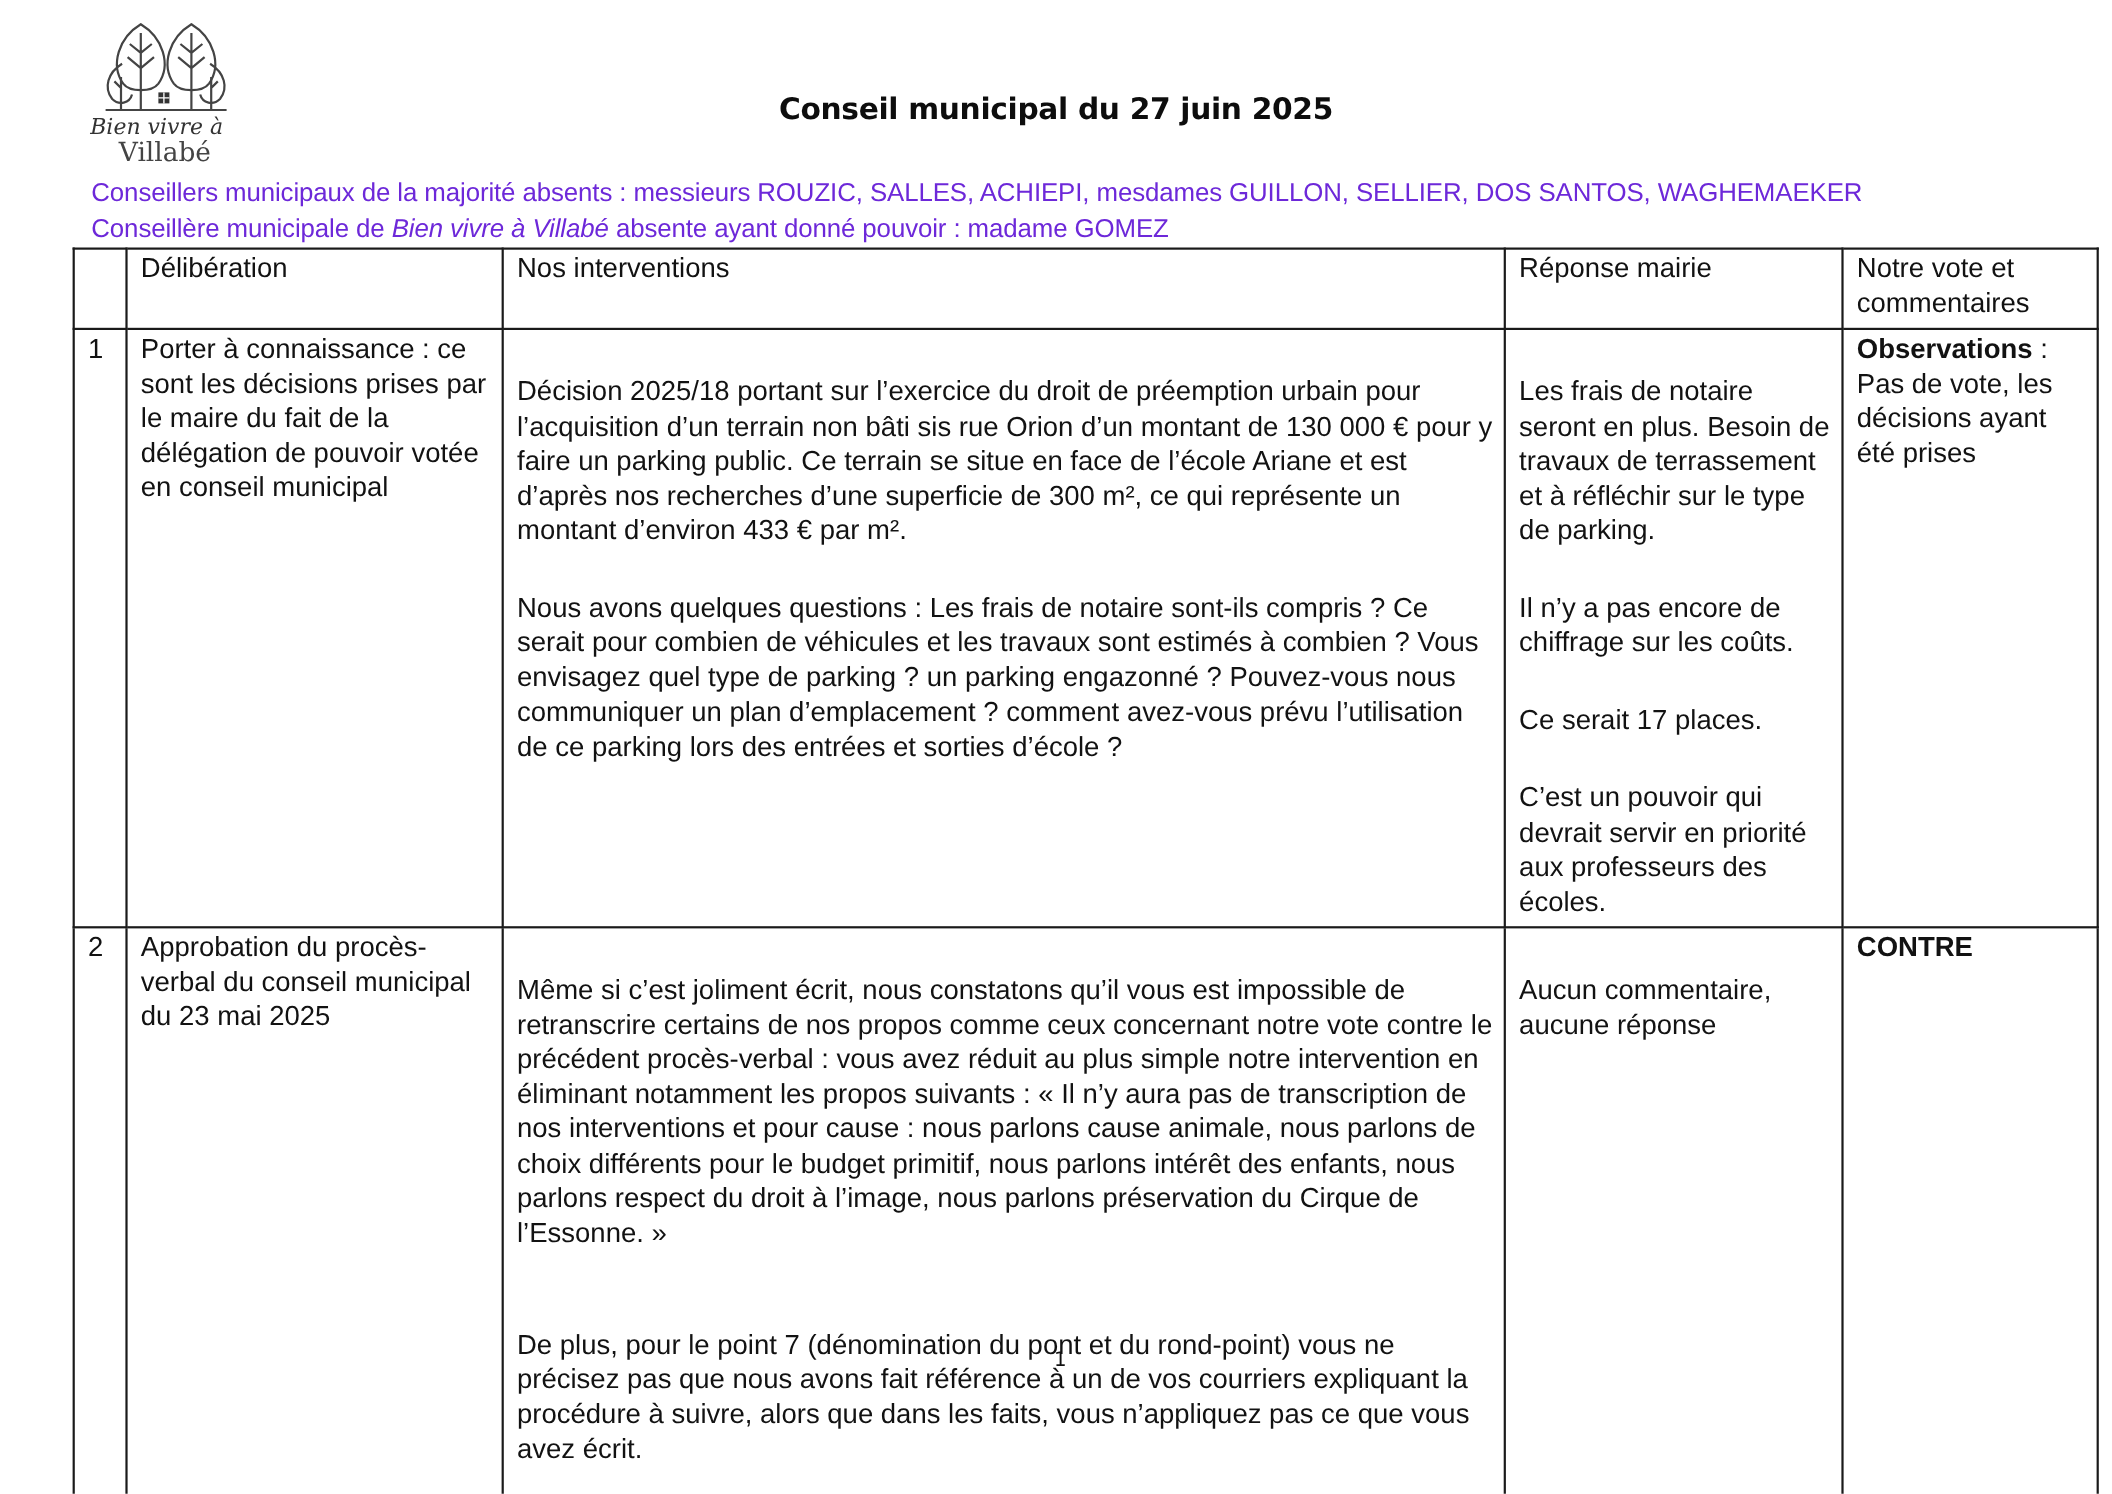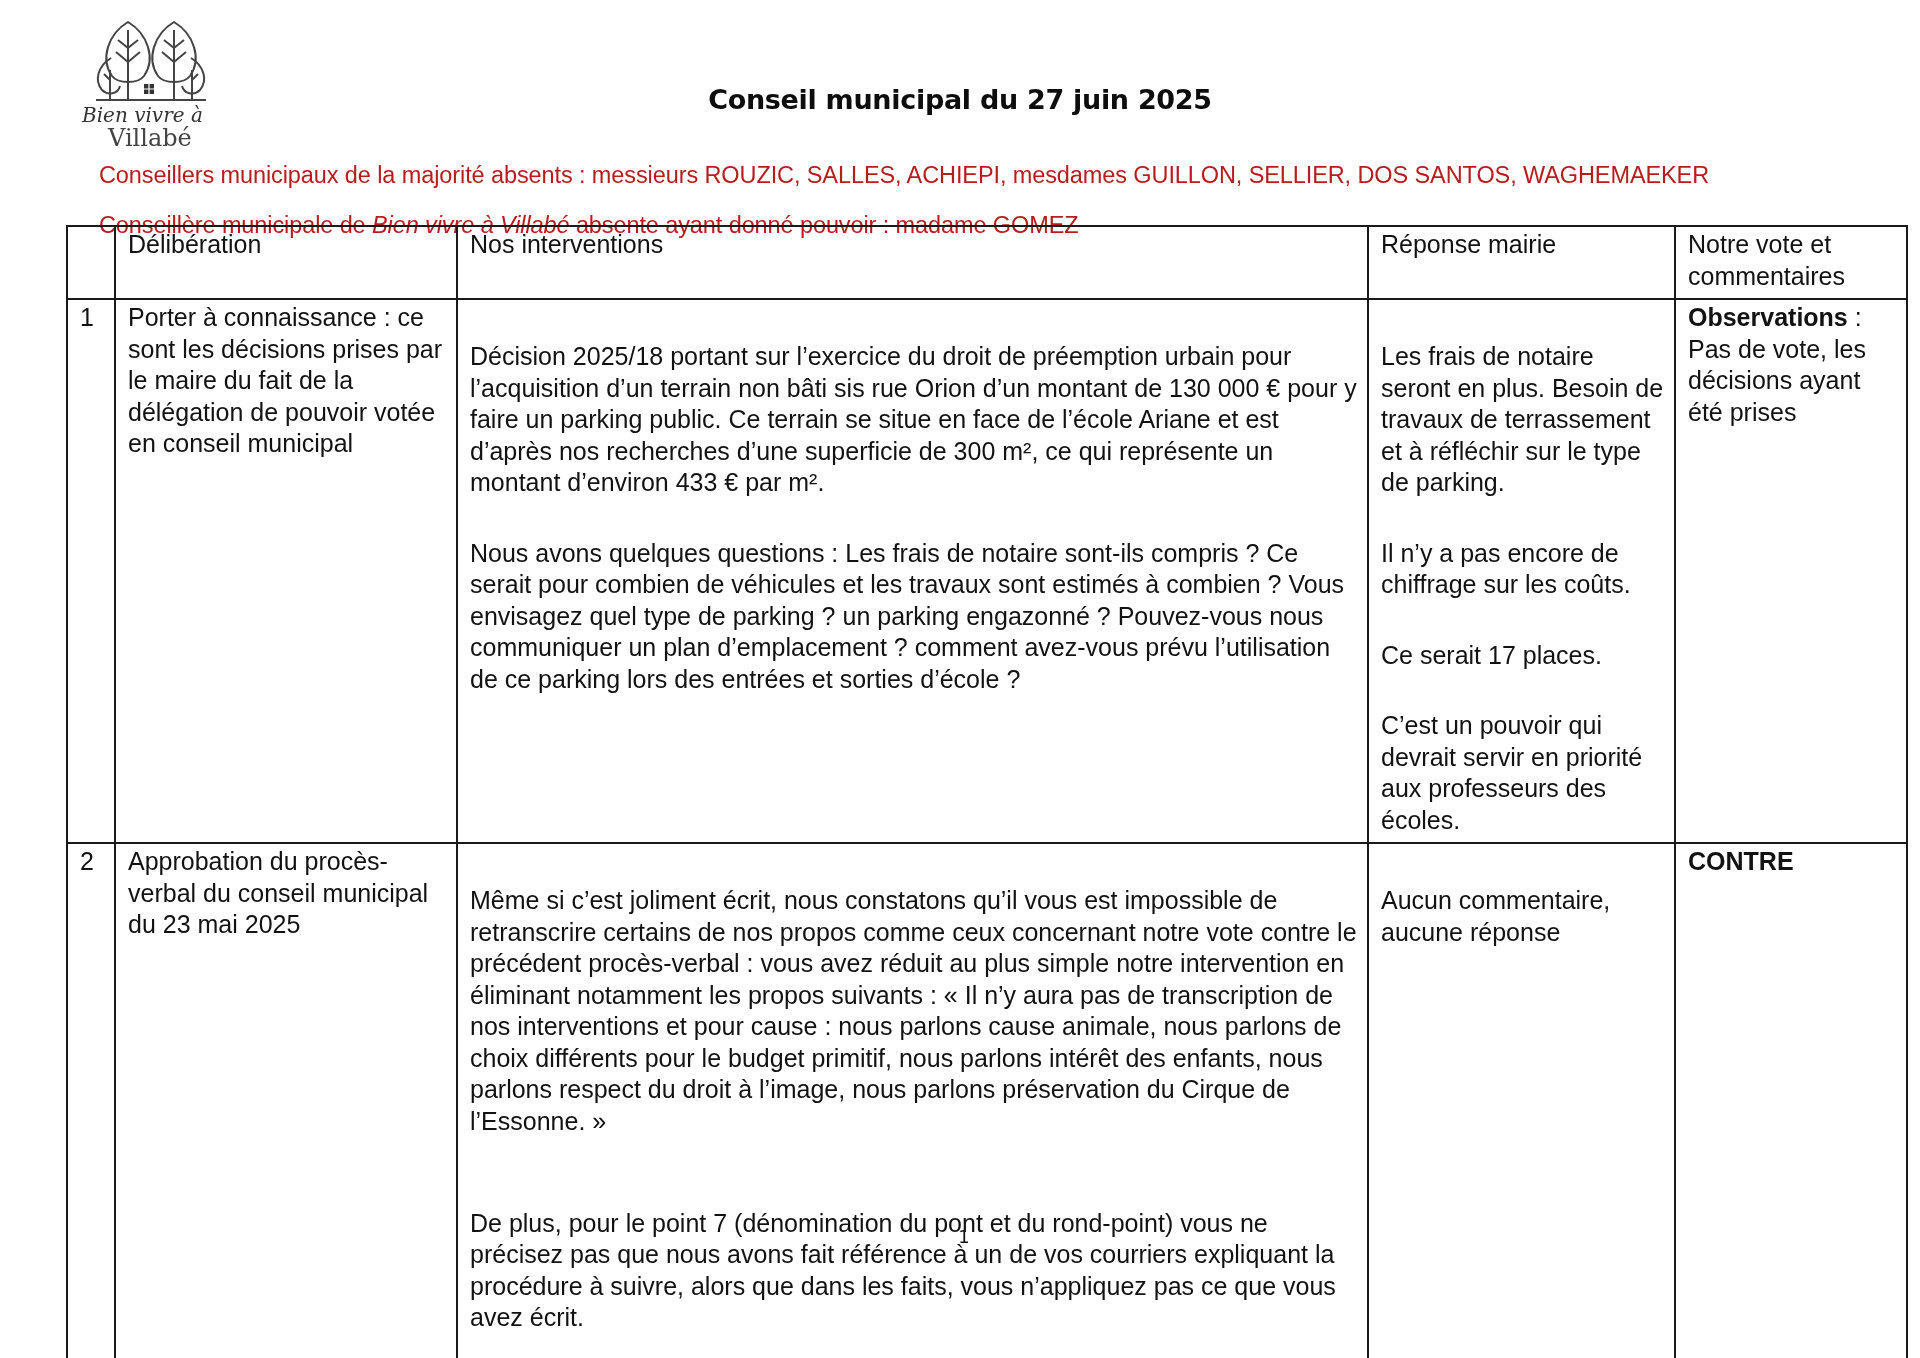--- a/index.html
+++ b/index.html
@@ -11,25 +11,25 @@
       position: absolute; left: 78px; top: 14px; width: 156px; height: 136px;
     }
     .logo svg { width: 100%; height: 100%; }
     .title {
       position: absolute; left: 0; width: 100%; top: 84px; text-align: center;
       box-sizing: border-box;
       font-family: "DejaVu Sans", sans-serif; font-weight: bold; font-size: 27px;
       letter-spacing: -0.3px; color: #0d0d0d;
     }
     .absent {
-      position: absolute; left: 83px; font-size: 23.5px; color: #b91c1c;
-      white-space: nowrap; letter-spacing: -0.1px; margin-left: 16px;
+      position: absolute; left: 83px; font-size: 23.5px; color: #6d28d9;
+      white-space: nowrap; letter-spacing: -0.1px;
     }
     .absent.l1 { top: 162px; }
-    .absent.l2 { top: 212px; }
+    .absent.l2 { top: 194px; }
     .absent em { font-style: italic; }
     table.delib {
       position: absolute; left: 66px; top: 225px; width: 1840px;
       border-collapse: collapse; table-layout: fixed;
       font-size: 25px; line-height: 31.5px; color: #121212;
     }
     table.delib td, table.delib th {
       border: 2px solid #1a1a1a; vertical-align: top; padding: 2px 10px 6px 12px;
       font-weight: normal; text-align: left;
     }

